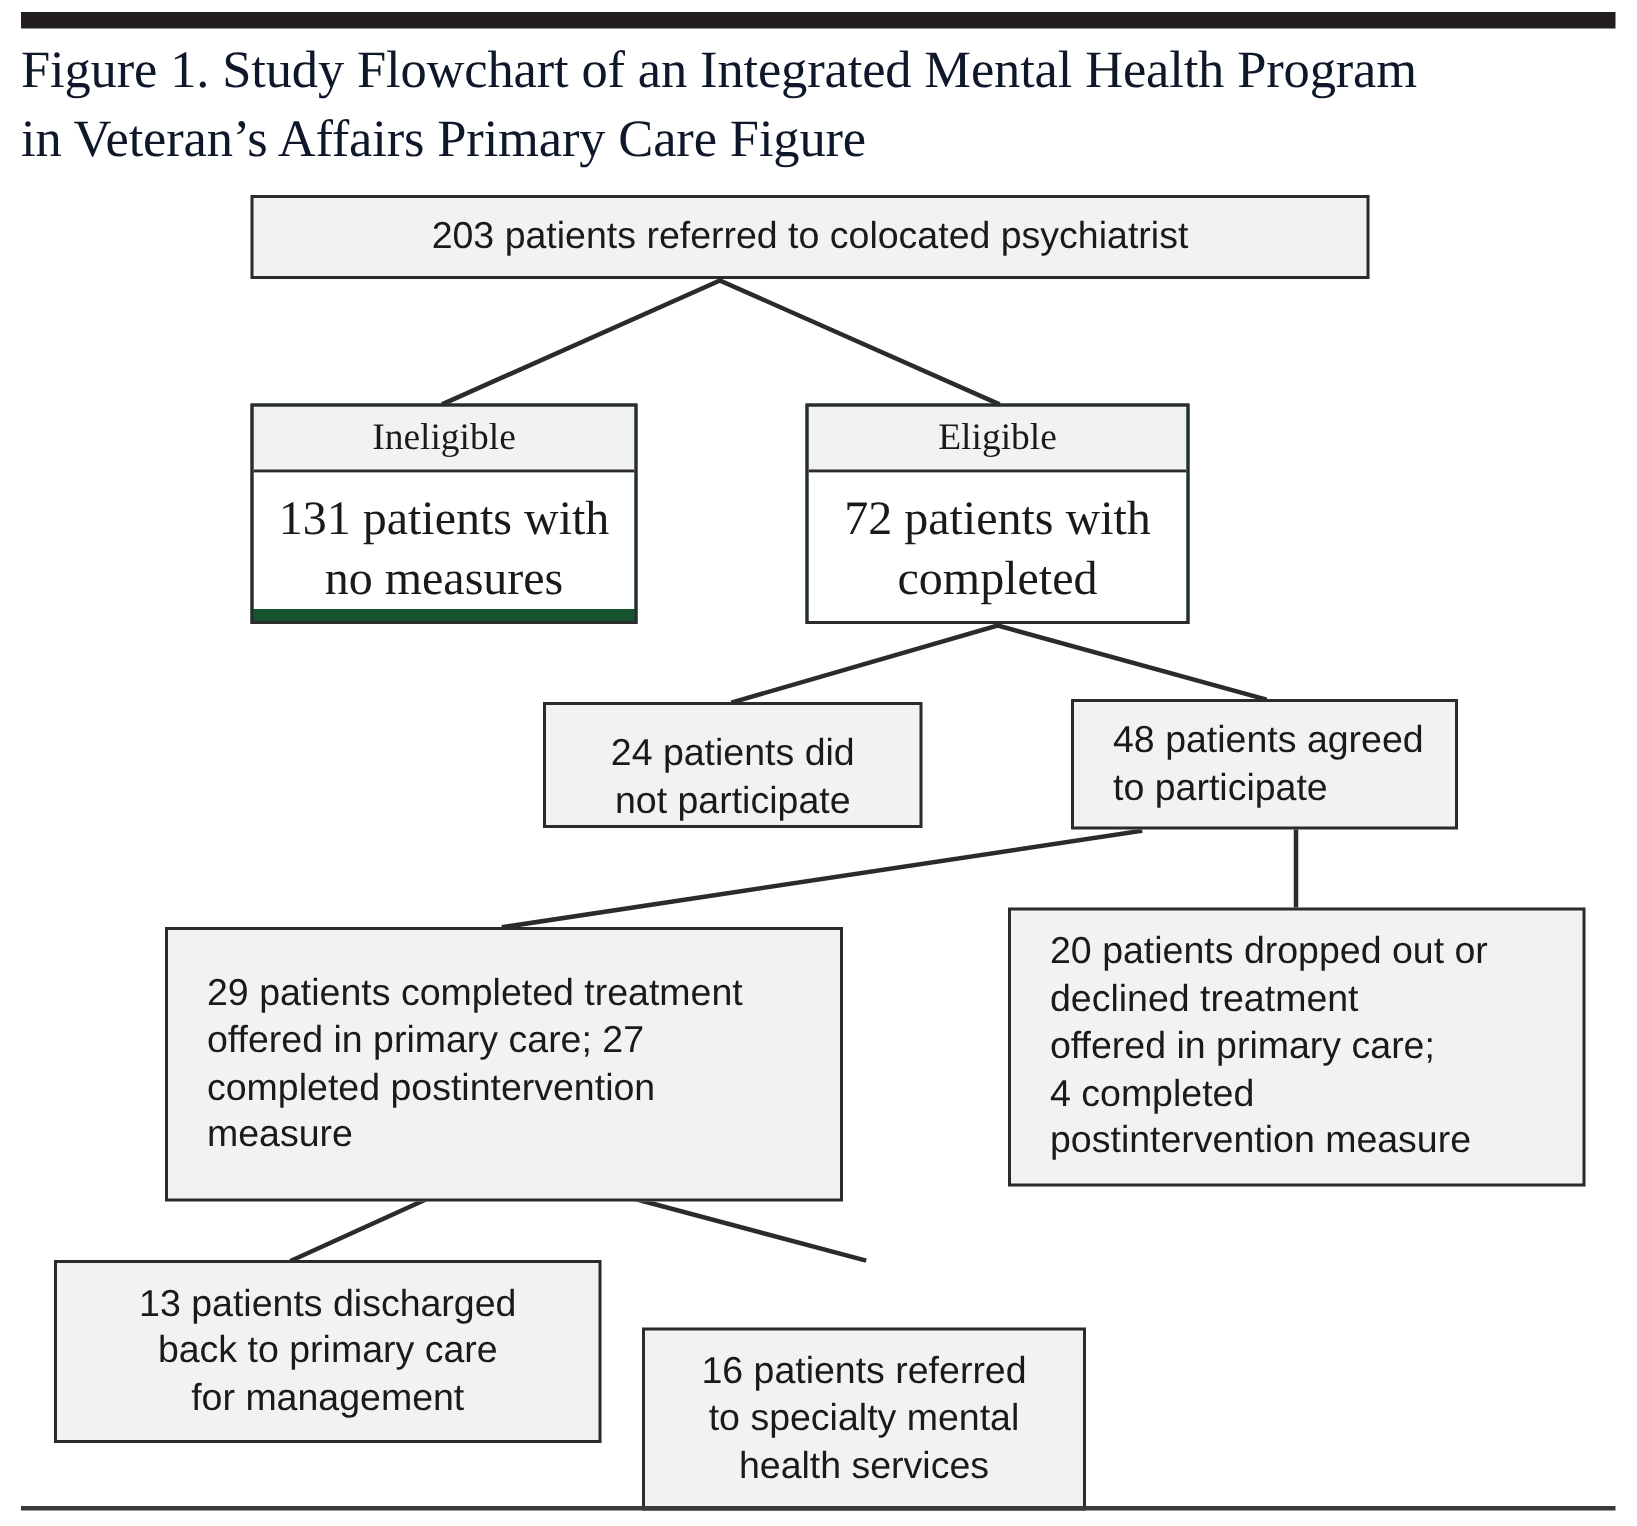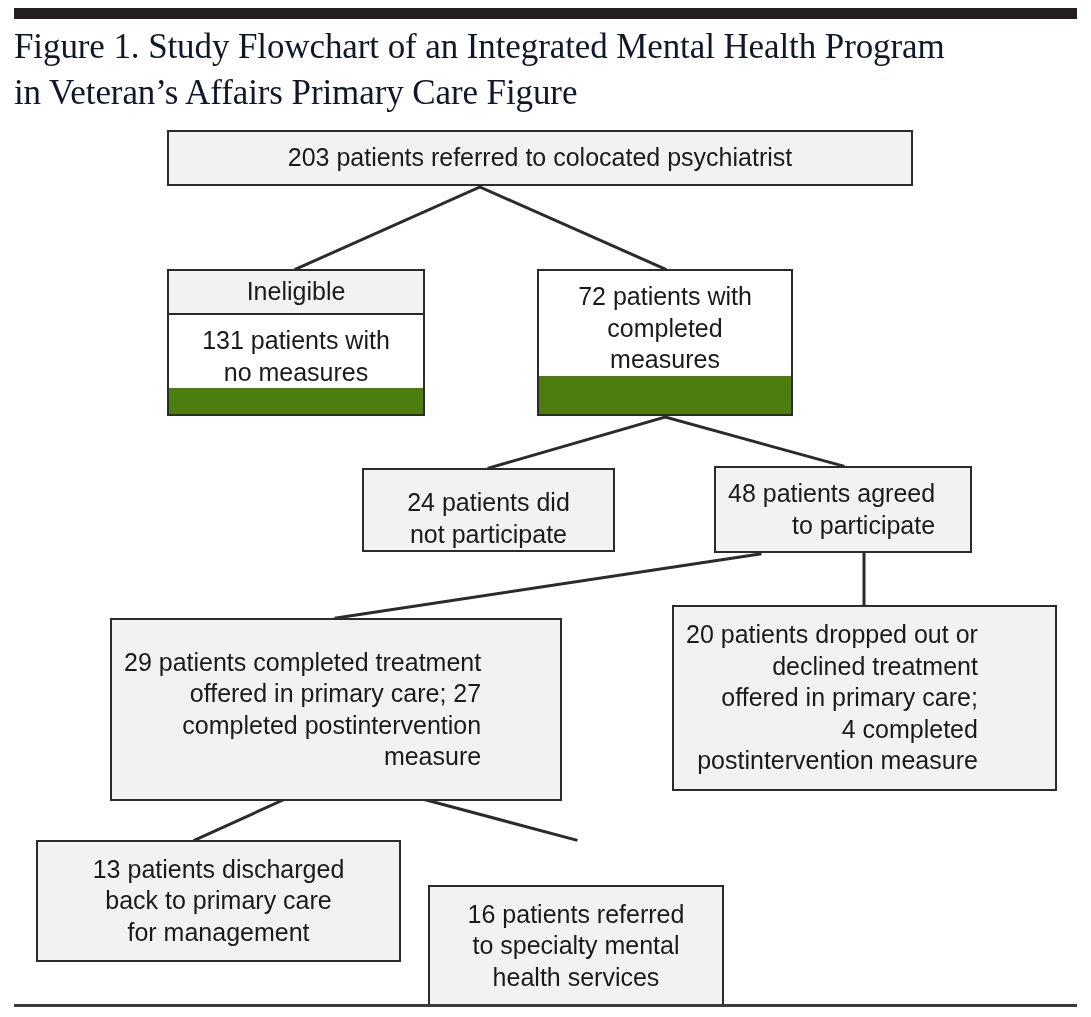--- a/index.html
+++ b/index.html
@@ -76,45 +76,46 @@
   .node.centered {
     display: flex;
     align-items: center;
     justify-content: center;
     text-align: center;
   }
   .node.leftish {
     display: flex;
     align-items: center;
   }
-  .node.leftish .txt { padding-left: 12px; text-align: right; }
+  .node.leftish .txt { padding-left: 26px; }
 
   
   .node.split {
-    background: #4d7c0f;
+    background: #14532d;
     padding: 0;
     display: block;
+    font-family: Liberation Serif, serif;
   }
   .node .hdr {
     box-sizing: border-box;
     background: #f2f2f2;
     border-bottom: 2px solid #2b2b2b;
     height: 44px;
     display: flex;
     align-items: center;
     justify-content: center;
     font-size: 25px;
     color: #1a1a1a;
   }
   .node .body {
     box-sizing: border-box;
     background: #ffffff;
     padding-top: 10px;
     text-align: center;
-    font-size: 25px;
+    font-size: 32px;
     line-height: 1.26;
     white-space: pre-line;
     color: #1a1a1a;
   }
 </style>
 </head>
 <body>
 
 <div id="page">
 
@@ -149,20 +150,21 @@
     <span class="txt">203 patients referred to colocated psychiatrist</span>
   </div>
 
   <div class="node split" style="left:167px; top:269px; width:258px; height:147px;">
     <div class="hdr">Ineligible</div>
     <div class="body">131 patients with
 no measures</div>
   </div>
 
   <div class="node split" style="left:537px; top:269px; width:256px; height:147px;">
+    <div class="hdr">Eligible</div>
     <div class="body">72 patients with
 completed
 measures</div>
   </div>
 
   <div class="node centered" style="left:362px; top:468px; width:253px; height:84px;align-items:flex-end;">
     <span class="txt">24 patients did
 not participate</span>
   </div>
 

